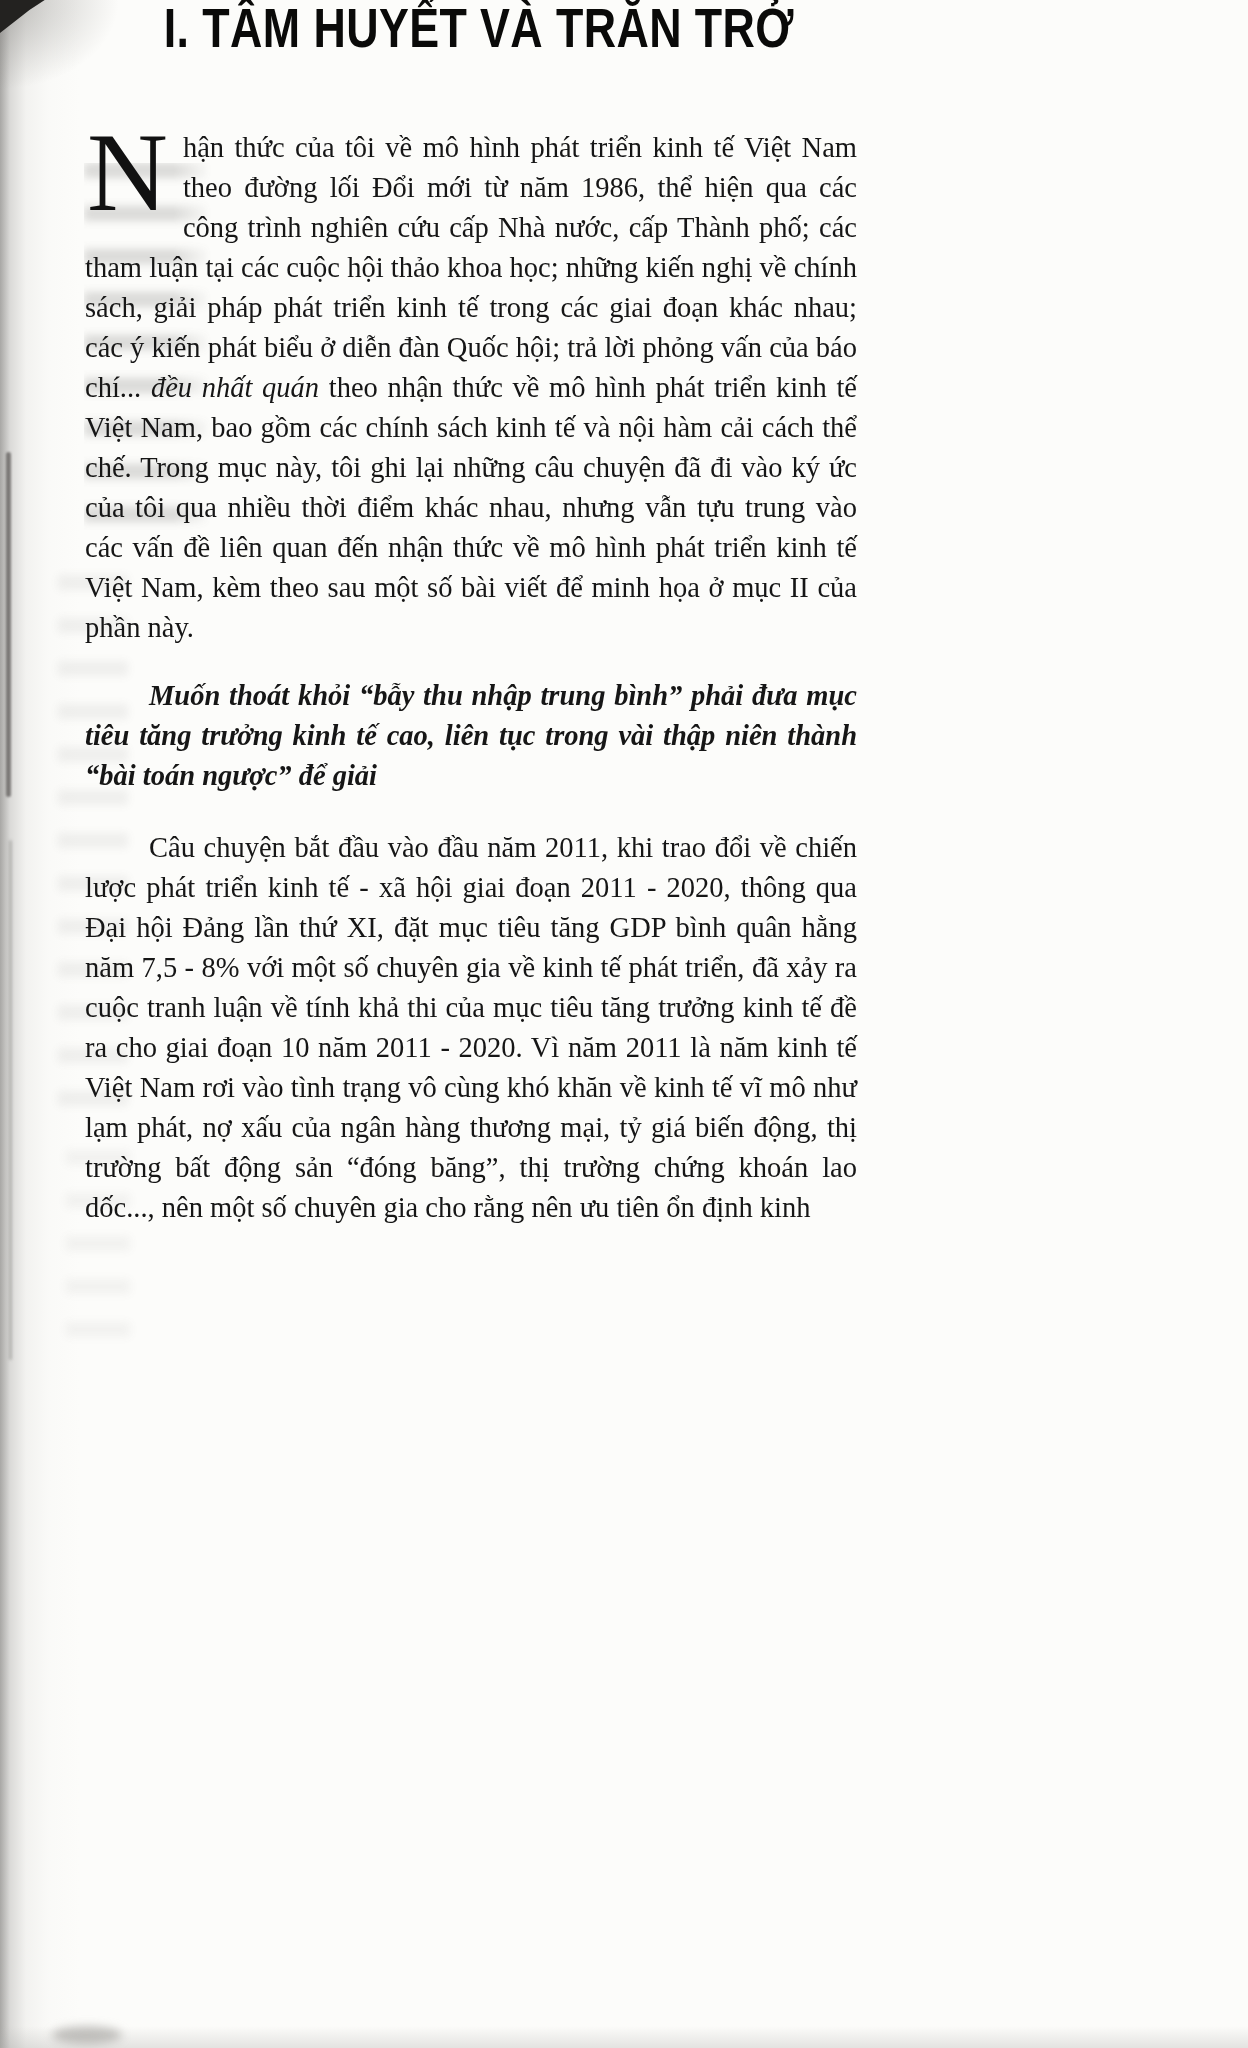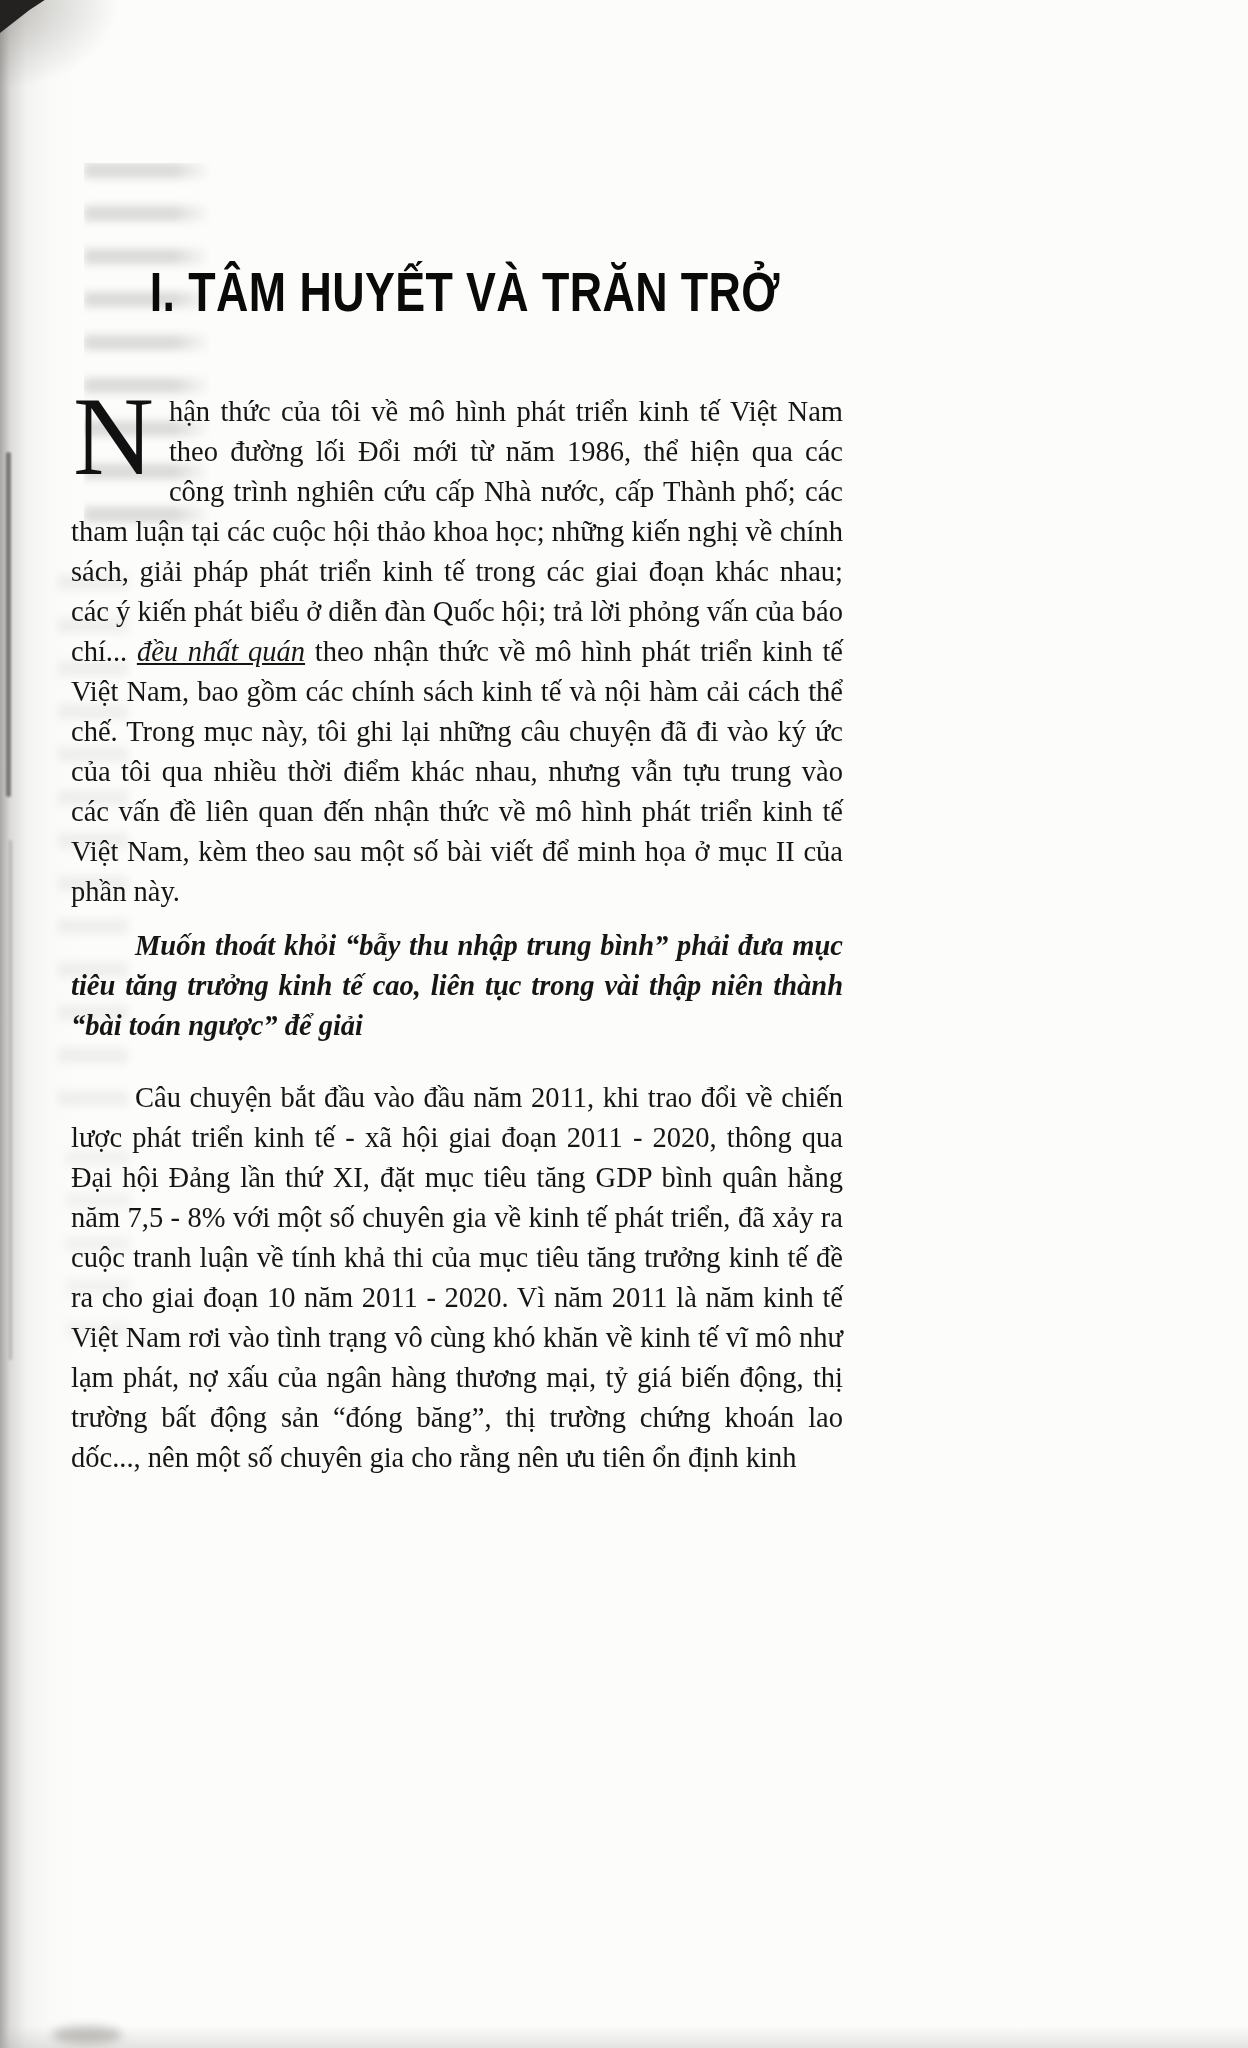--- a/index.html
+++ b/index.html
@@ -70,22 +70,21 @@
   }
   .bottom-smudge {
     position: absolute; left: 52px; bottom: 4px; width: 70px; height: 18px;
     background: rgba(130,128,125,0.45);
     border-radius: 50%;
     filter: blur(5px);
   }
 
   
   .content {
-    position: absolute; left: 71px; top: 0; width: 772px;
-    padding-top: 264px;
+    position: absolute; left: 85px; top: 0; width: 772px;
   }
   h1.title {
     text-align: center;
     font-family: "Liberation Sans", sans-serif;
     font-weight: 700;
     color: #0a0a09;
     line-height: 1.0;
     height: 58px;
   }
   h1.title .t-inner {
@@ -104,23 +103,23 @@
   }
   p.intro { margin-top: 70px; }
   .dropcap {
     float: left;
     font-size: 112px;
     line-height: 84px;
     height: 84px;
     padding: 2px 15px 0 2px;
     color: #111;
   }
-  .em-run { font-style: italic; text-decoration: underline; }
+  .em-run { font-style: italic; }
   p.subhead {
-    margin-top: 14px;
+    margin-top: 28px;
     font-weight: 700;
     font-style: italic;
     text-indent: 64px;
   }
   p.story {
     margin-top: 32px;
     text-indent: 64px;
   }
 </style>
 </head>

